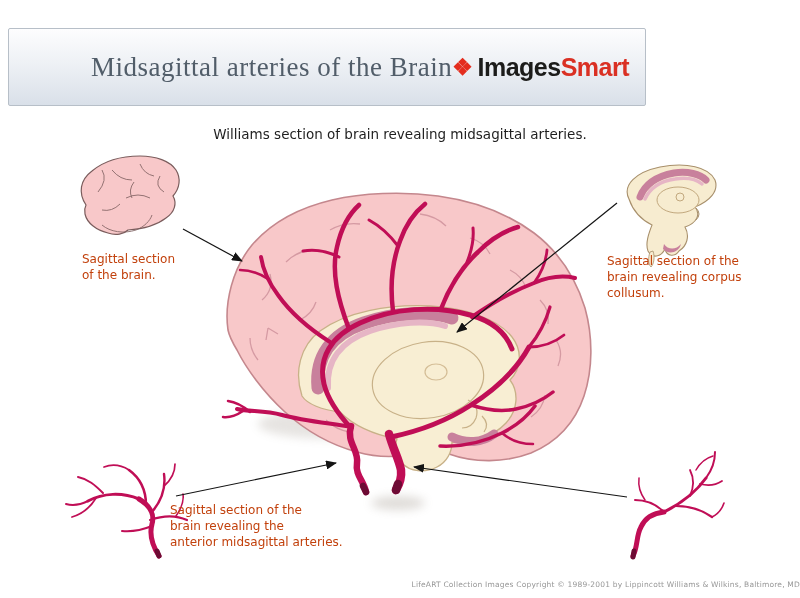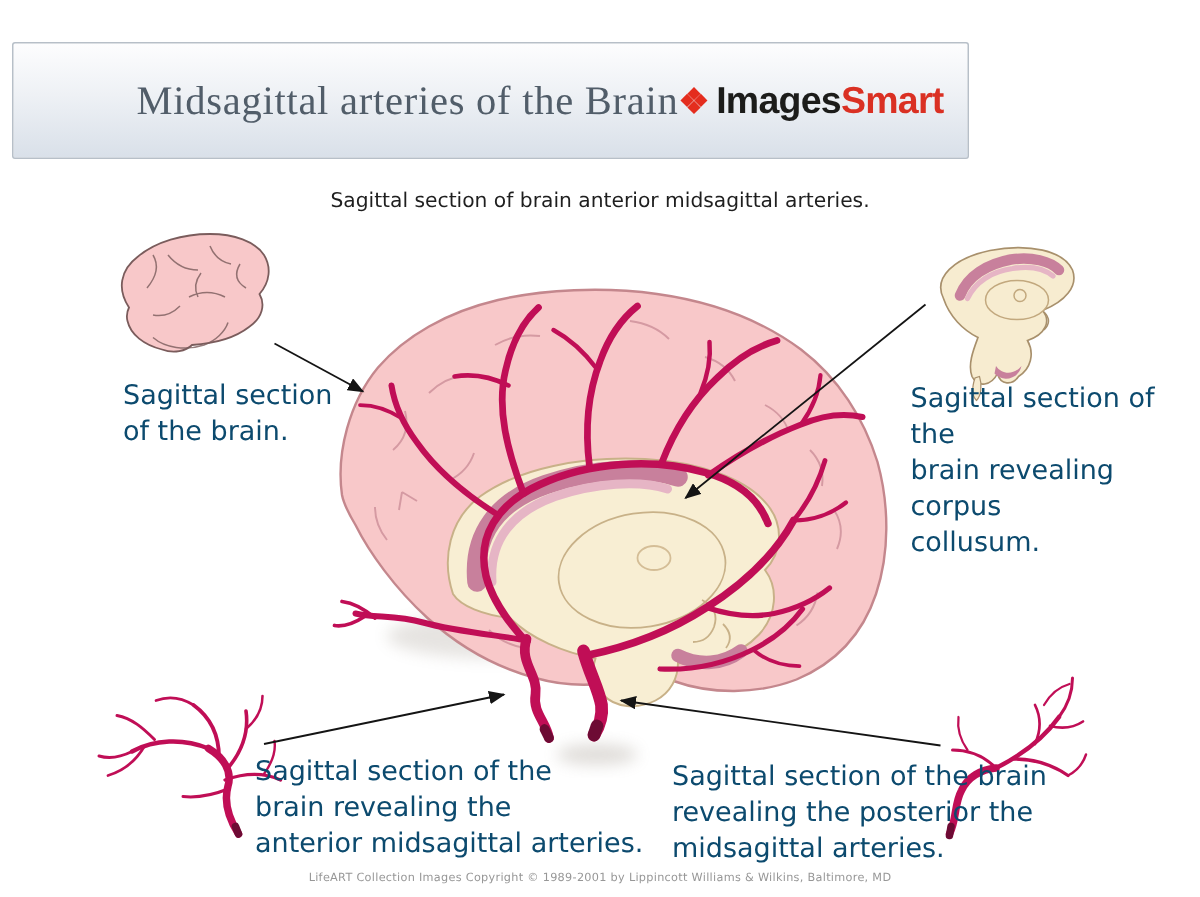--- a/index.html
+++ b/index.html
@@ -15,44 +15,44 @@
          letter-spacing:.5px;}
   .logo{display:flex;align-items:center;gap:5px;
         font-family:"Liberation Sans",sans-serif;font-weight:700;font-size:25px;letter-spacing:-.5px;}
   .logo .diamonds{color:#e42d1e;font-size:23px;line-height:1;}
   .logo .smart{color:#1c1c1a;}
   .logo .draw{color:#da3023;}
 
   
   .subtitle{position:absolute;left:0;top:126px;width:800px;text-align:center;
             font-size:13.5px;color:#1f1f1f;}
-  .label{position:absolute;font-size:18px;line-height:1.33;color:#0c4a6e;white-space:pre-line;}
+  .label{position:absolute;font-size:12px;line-height:1.33;color:#c2410c;white-space:pre-line;}
   .label-brain{left:82px;top:252px;}
   .label-corpus{left:607px;top:254px;}
   .label-anterior{left:170px;top:503px;}
   .label-posterior{left:448px;top:506px;}
-  .footer{position:absolute;left:0;top:580px;width:800px;text-align:center;
+  .footer{position:absolute;left:0;top:580px;width:800px;text-align:right;
           font-size:7.5px;color:#979797;letter-spacing:.2px;}
 
   svg.art{position:absolute;left:0;top:0;}
 </style>
 </head>
 <body>
 
 <div class="stage">
 
   <div class="header">
     <div class="title">Midsagittal arteries of the Brain</div>
     <div class="logo">
       <span class="diamonds">❖</span>
       <span><span class="smart">Images</span><span class="draw">Smart</span></span>
     </div>
   </div>
 
-  <div class="subtitle">Sagittal section of brain anterior midsagittal arteries.</div>
+  <div class="subtitle">Williams section of brain revealing midsagittal arteries.</div>
 
   <svg class="art" width="800" height="598" viewBox="0 0 800 598">
     <defs>
       <marker id="ah" markerWidth="12" markerHeight="9" refX="10" refY="4.5" orient="auto" markerUnits="userSpaceOnUse">
         <path d="M0,0 L11,4.5 L0,9 z" fill="#141414"></path>
       </marker>
       <filter id="soft" x="-60%" y="-60%" width="220%" height="220%">
         <feGaussianBlur stdDeviation="5"></feGaussianBlur>
       </filter>
     </defs>
@@ -202,18 +202,15 @@
   </svg>
 
   <div class="label label-brain">Sagittal section
 of the brain.</div>
   <div class="label label-corpus">Sagittal section of the
 brain revealing corpus
 collusum.</div>
   <div class="label label-anterior">Sagittal section of the
 brain revealing the
 anterior midsagittal arteries.</div>
-  <div class="label label-posterior">Sagittal section of the brain
-revealing the posterior the
-midsagittal arteries.</div>
 
   <div class="footer">LifeART Collection Images Copyright © 1989-2001 by Lippincott Williams &amp; Wilkins, Baltimore, MD</div>
 </div>
 
 </body></html>

